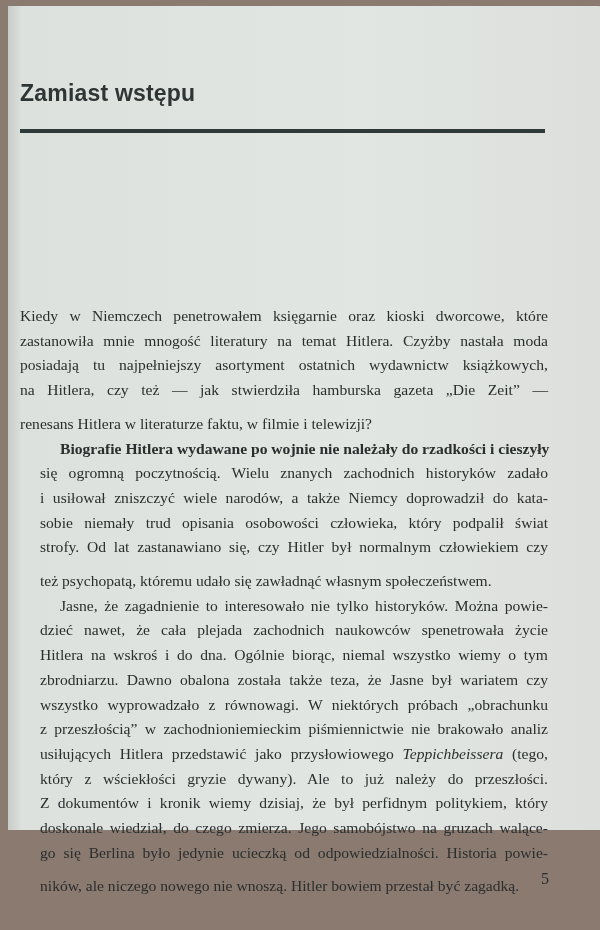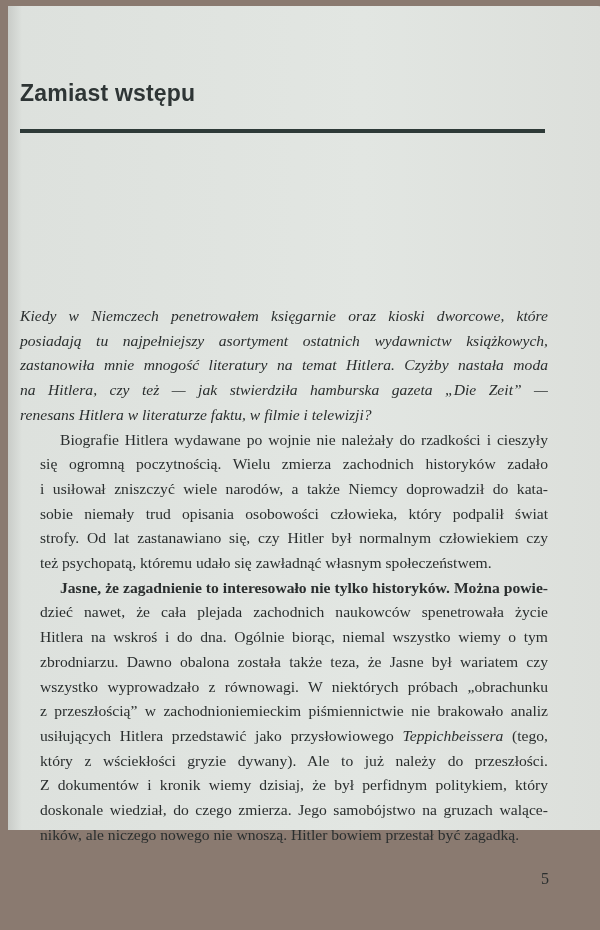--- a/index.html
+++ b/index.html
@@ -24,60 +24,61 @@
     position:absolute; left:12px; top:123px; width:525px; height:4px;
     background:#2e3a38;
   }
   .body-text {
     position:absolute; left:12px; top:298px; width:528px;
     font-family:"Liberation Serif", serif;
     font-size:15.6px; line-height:24.7px; color:#2a2e2e;
     text-align:justify;
   }
   .body-text p { margin:0; text-indent:20px; }
-  .body-text p.first { text-indent:0;font-style:italic; }
+  .body-text p.first { text-indent:0; }
   .body-text .line { display:block; text-align:justify; text-align-last:justify; white-space:nowrap; }
-  .body-text .line.last { text-align-last:left; }
+  .body-text .line.last { text-align-last:left;margin-top:9px; }
   .page-number {
     position:absolute; left:533px; top:864px;
     font-family:"Liberation Serif", serif; font-size:16px; color:#2a2e2e;
   }
 </style>
 </head>
 <body>
 
 <div class="page">
   <div class="heading">Zamiast wstępu</div>
   <div class="rule"></div>
 
   <div class="body-text">
     <p class="first">
       <span class="line">Kiedy w Niemczech penetrowałem księgarnie oraz kioski dworcowe, które</span>
+      <span class="line">zastanowiła mnie mnogość literatury na temat Hitlera. Czyżby nastała moda</span>
       <span class="line">posiadają tu najpełniejszy asortyment ostatnich wydawnictw książkowych,</span>
-      <span class="line">zastanowiła mnie mnogość literatury na temat Hitlera. Czyżby nastała moda</span>
       <span class="line">na Hitlera, czy też — jak stwierdziła hamburska gazeta „Die Zeit” —</span>
       <span class="line last">renesans Hitlera w literaturze faktu, w filmie i telewizji?</span>
     </p>
     <p>
-      <span class="line" style="padding-left:20px;">Biografie Hitlera wydawane po wojnie nie należały do rzadkości i cieszyły</span>
-      <span class="line">się ogromną poczytnością. Wielu zmierza zachodnich historyków zadało</span>
+      <span class="line" style="padding-left:20px;font-weight:bold;">Biografie Hitlera wydawane po wojnie nie należały do rzadkości i cieszyły</span>
+      <span class="line">się ogromną poczytnością. Wielu znanych zachodnich historyków zadało</span>
       <span class="line">i usiłował zniszczyć wiele narodów, a także Niemcy doprowadził do kata-</span>
       <span class="line">sobie niemały trud opisania osobowości człowieka, który podpalił świat</span>
       <span class="line">strofy. Od lat zastanawiano się, czy Hitler był normalnym człowiekiem czy</span>
       <span class="line last">też psychopatą, któremu udało się zawładnąć własnym społeczeństwem.</span>
     </p>
     <p>
-      <span class="line" style="padding-left:20px;font-weight:bold;">Jasne, że zagadnienie to interesowało nie tylko historyków. Można powie-</span>
+      <span class="line" style="padding-left:20px;">Jasne, że zagadnienie to interesowało nie tylko historyków. Można powie-</span>
       <span class="line">dzieć nawet, że cała plejada zachodnich naukowców spenetrowała życie</span>
       <span class="line">Hitlera na wskroś i do dna. Ogólnie biorąc, niemal wszystko wiemy o tym</span>
       <span class="line">zbrodniarzu. Dawno obalona została także teza, że Jasne był wariatem czy</span>
       <span class="line">wszystko wyprowadzało z równowagi. W niektórych próbach „obrachunku</span>
       <span class="line">z przeszłością” w zachodnioniemieckim piśmiennictwie nie brakowało analiz</span>
       <span class="line italic-line">usiłujących Hitlera przedstawić jako przysłowiowego <em>Teppichbeissera</em> (tego,</span>
       <span class="line">który z wściekłości gryzie dywany). Ale to już należy do przeszłości.</span>
       <span class="line">Z dokumentów i kronik wiemy dzisiaj, że był perfidnym politykiem, który</span>
       <span class="line">doskonale wiedział, do czego zmierza. Jego samobójstwo na gruzach walące-</span>
+      <span class="line">go się Berlina było jedynie ucieczką od odpowiedzialności. Historia powie-</span>
       <span class="line last">ników, ale niczego nowego nie wnoszą. Hitler bowiem przestał być zagadką.</span>
     </p>
   </div>
 
   <div class="page-number">5</div>
 </div>
 
 </body></html>

